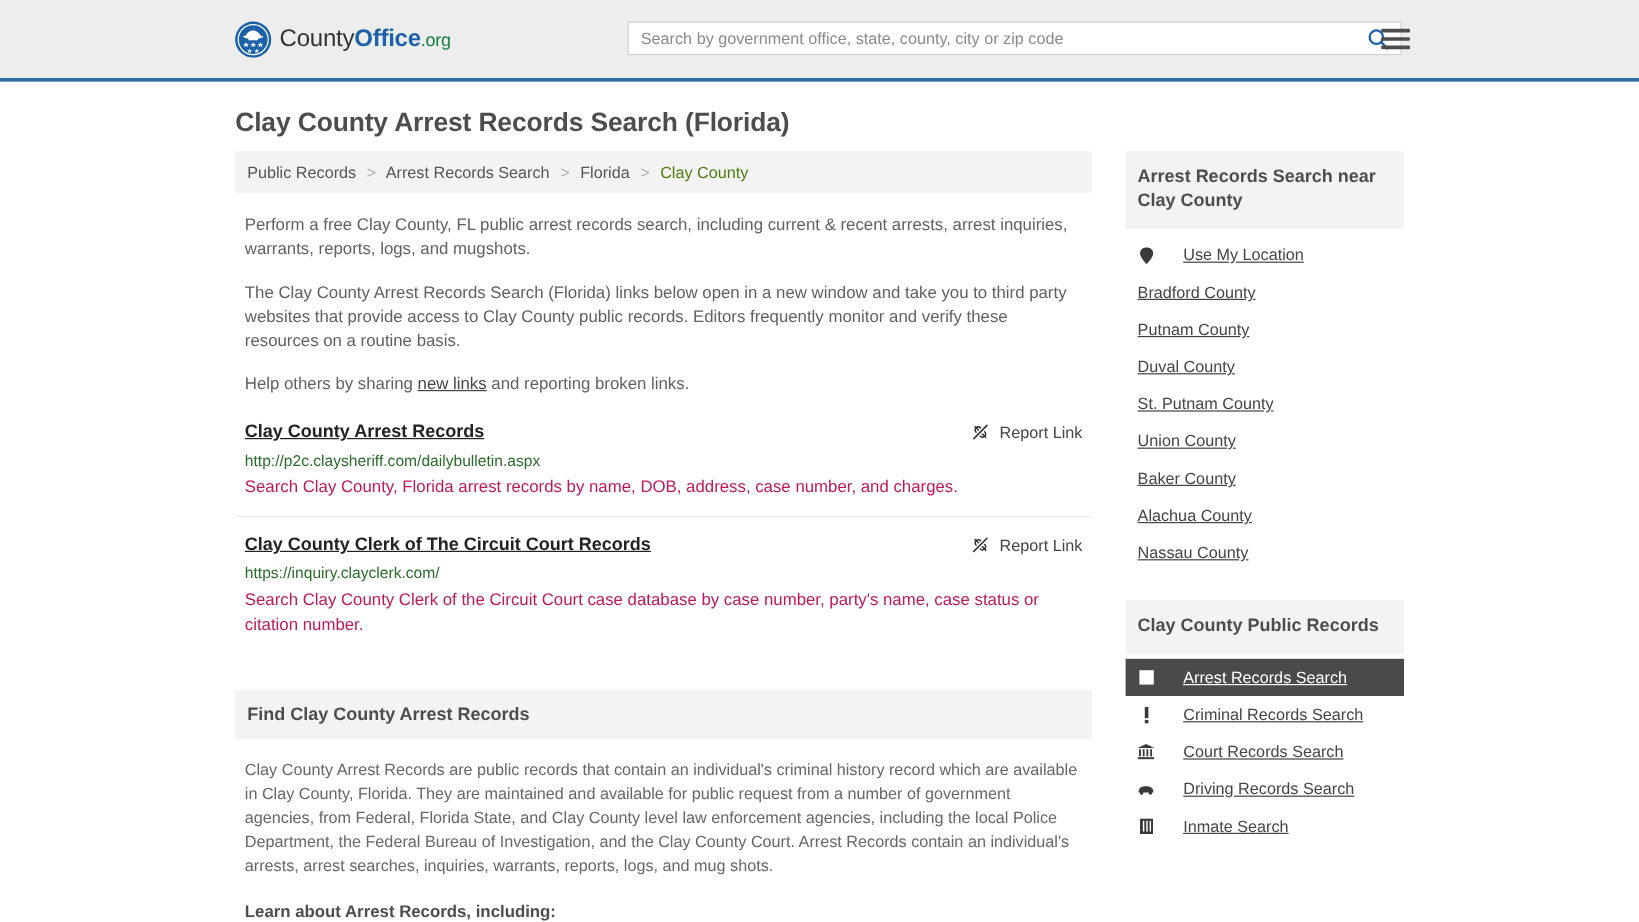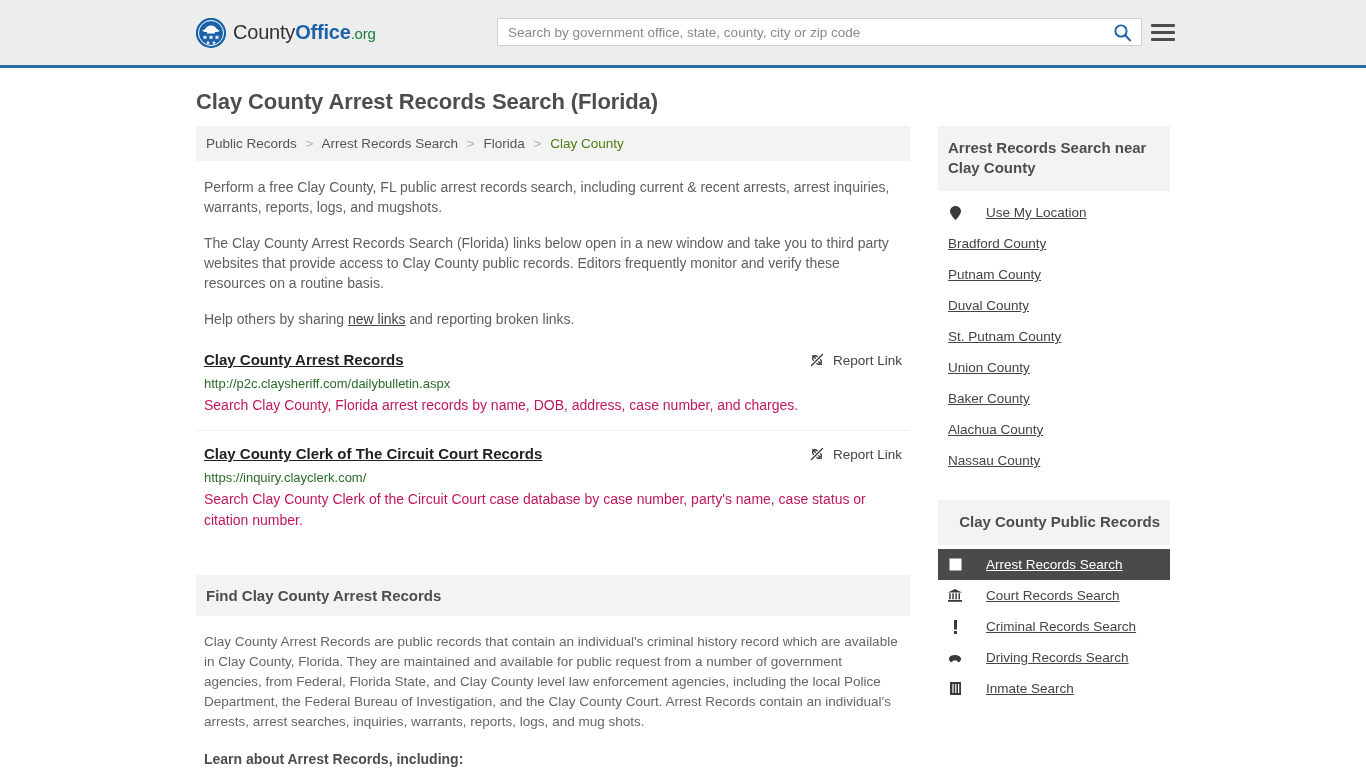--- a/index.html
+++ b/index.html
@@ -41,21 +41,21 @@
     color: #333333;
     letter-spacing: -0.2px;
     white-space: nowrap;
   }
   .brand-text .b-office { color: #1b62a8; font-weight: bold; }
   .brand-text .b-county { color: #333; }
   .brand-text .b-org { color: #15803d; font-size: 15px; }
 
   .search-wrap {
     position: absolute;
-    left: 497px;
+    left: 523px;
     top: 18px;
     width: 645px;
     height: 28px;
     background: #ffffff;
     border: 1px solid #cfcfcf;
     display: flex;
     align-items: center;
   }
   .search-input {
     flex: 1;
@@ -386,59 +386,59 @@
           <div class="side-item">
             <span class="lbl">Alachua County</span>
           </div>
           <div class="side-item">
             <span class="lbl">Nassau County</span>
           </div>
 
         </div>
       </div>
 
-      <div class="side-card" style="margin-top:24px;text-align:right;">
+      <div class="side-card" style="margin-top:24px;">
         <div class="side-head">Clay County Public Records</div>
         <div class="side-list records-list">
 
           <div class="side-item active">
             <span class="side-icon">
               <svg width="13" height="13" viewBox="0 0 13 13" aria-hidden="true">
                 <rect x="0.5" y="0.5" width="12" height="12" fill="#ffffff"></rect>
               </svg>
             </span>
             <span class="lbl">Arrest Records Search</span>
+          </div>
+
+          <div class="side-item">
+            <span class="side-icon">
+              <svg width="5" height="14" viewBox="0 0 5 14" aria-hidden="true">
+                <rect x="1" y="0" width="3" height="9.5" fill="#3a3a3a"></rect>
+                <rect x="1" y="11" width="3" height="3" fill="#3a3a3a"></rect>
+              </svg>
+            </span>
+            <span class="lbl">Criminal Records Search</span>
           </div>
 
           <div class="side-item">
             <span class="side-icon">
               <svg width="14" height="13" viewBox="0 0 14 13" aria-hidden="true">
                 <polygon points="7,0 14,3.4 0,3.4" fill="#3a3a3a"></polygon>
                 <rect x="1.2" y="4.3" width="1.5" height="6" fill="#3a3a3a"></rect>
                 <rect x="4.3" y="4.3" width="1.5" height="6" fill="#3a3a3a"></rect>
                 <rect x="7.4" y="4.3" width="1.5" height="6" fill="#3a3a3a"></rect>
                 <rect x="10.5" y="4.3" width="1.5" height="6" fill="#3a3a3a"></rect>
                 <rect x="0" y="11" width="14" height="1.8" fill="#3a3a3a"></rect>
               </svg>
             </span>
             <span class="lbl">Court Records Search</span>
           </div>
 
           <div class="side-item">
             <span class="side-icon">
-              <svg width="5" height="14" viewBox="0 0 5 14" aria-hidden="true">
-                <rect x="1" y="0" width="3" height="9.5" fill="#3a3a3a"></rect>
-                <rect x="1" y="11" width="3" height="3" fill="#3a3a3a"></rect>
-              </svg>
-            </span>
-            <span class="lbl">Criminal Records Search</span>
-          </div>
-
-          <div class="side-item">
-            <span class="side-icon">
               <svg width="15" height="10" viewBox="0 0 15 10" aria-hidden="true">
                 <path d="M1 6.5 C1 4.6 2 3.2 3.3 2.6 C4.4 2.1 5.6 1.9 7.3 1.9 C9.2 1.9 10.7 2.2 11.8 2.8 C13 3.5 14 4.7 14 6.5 L14 7.6 L1 7.6 Z" fill="#3a3a3a"></path>
                 <circle cx="3.6" cy="8" r="1.6" fill="#3a3a3a"></circle>
                 <circle cx="11.4" cy="8" r="1.6" fill="#3a3a3a"></circle>
               </svg>
             </span>
             <span class="lbl">Driving Records Search</span>
           </div>
 
           <div class="side-item">

